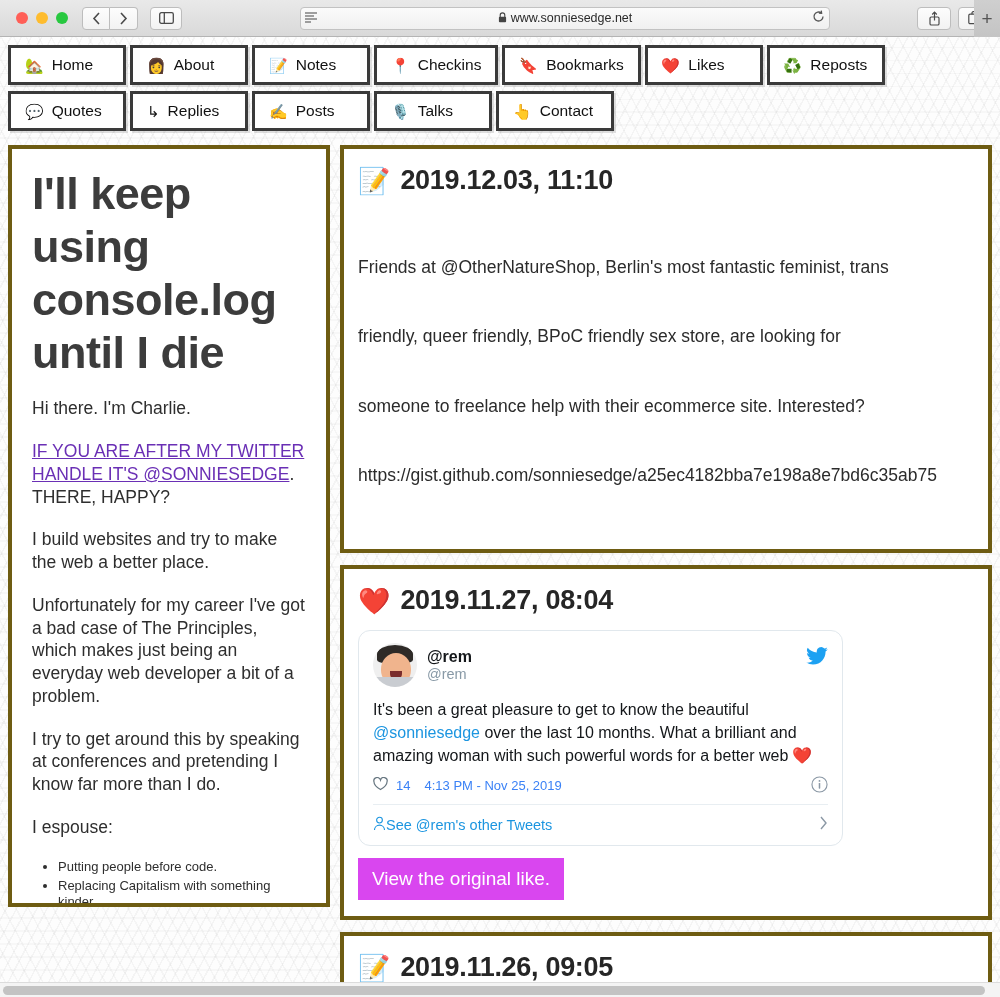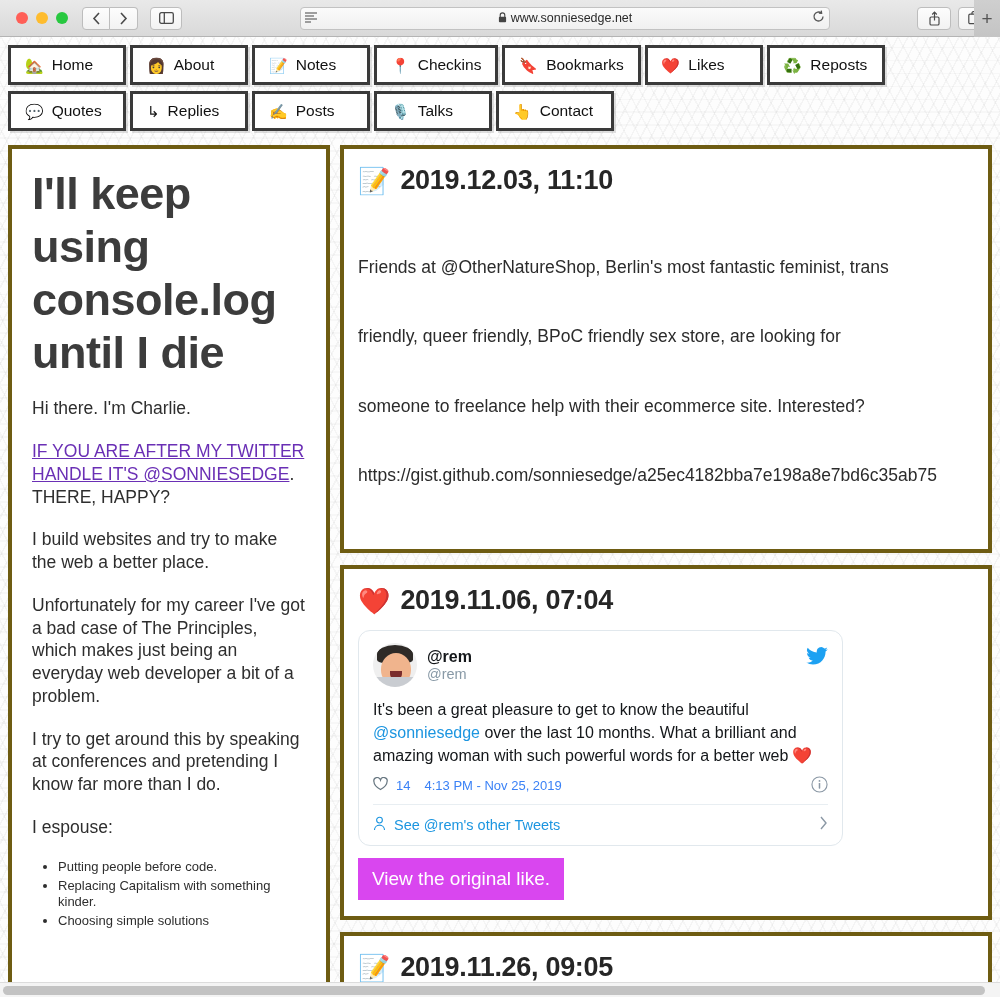--- a/index.html
+++ b/index.html
@@ -106,21 +106,21 @@
 
   
   .cols { display: flex; gap: 10px; align-items: flex-start; }
 
   .left-col {
     width: 322px;
     flex: 0 0 322px;
     border: 4px solid #6e5c12;
     background: #ffffff;
     padding: 18px 20px 20px 20px;
-    height: 850px;
+    height: 762px;
     overflow: hidden;
   }
   .left-col h1 {
     margin: 0 0 18px 0;
     font-size: 45px;
     line-height: 1.18;
     font-weight: bold;
     color: #3c3c3c;
     letter-spacing: -0.5px;
   }
@@ -198,21 +198,21 @@
   .tweet-text a { color: #1b95e0; text-decoration: none; }
   .tweet-meta {
     display: flex; align-items: center; gap: 8px;
     font-size: 13px; color: #3b82f6;
     padding-bottom: 10px;
     position: relative;
   }
   .tweet-meta .info { position: absolute; right: 0; }
   .tweet-foot {
     border-top: 1px solid #e8eef2;
-    display: flex; align-items: center; gap: 8px;
+    display: flex; align-items: center; gap: 0;
     padding: 11px 0;
     font-size: 14.5px; color: #1b95e0;
     position: relative;
   }
   .tweet-foot .chev { position: absolute; right: 0; color: #8b98a5; font-size: 16px; }
 
   .orig-btn {
     display: inline-block;
     background: #d946ef;
     color: #fff;
@@ -396,21 +396,21 @@
           <div class="line">Friends at @OtherNatureShop, Berlin's most fantastic feminist, trans</div>
           <div class="line">friendly, queer friendly, BPoC friendly sex store, are looking for</div>
           <div class="line">someone to freelance help with their ecommerce site. Interested?</div>
           <div class="line">https://gist.github.com/sonniesedge/a25ec4182bba7e198a8e7bd6c35ab75</div>
         </div>
       </div>
 
       <div class="post">
         <div class="post-head">
           <span class="emoji">❤️</span>
-          <span class="date">2019.11.06, 07:04</span>
+          <span class="date">2019.11.27, 08:04</span>
         </div>
 
         <div class="tweet">
           <div class="tweet-head">
             <div class="avatar">
               <span class="hair"></span>
               <span class="face"></span>
               <span class="mouth"></span>
               <span class="shirt"></span>
             </div>

